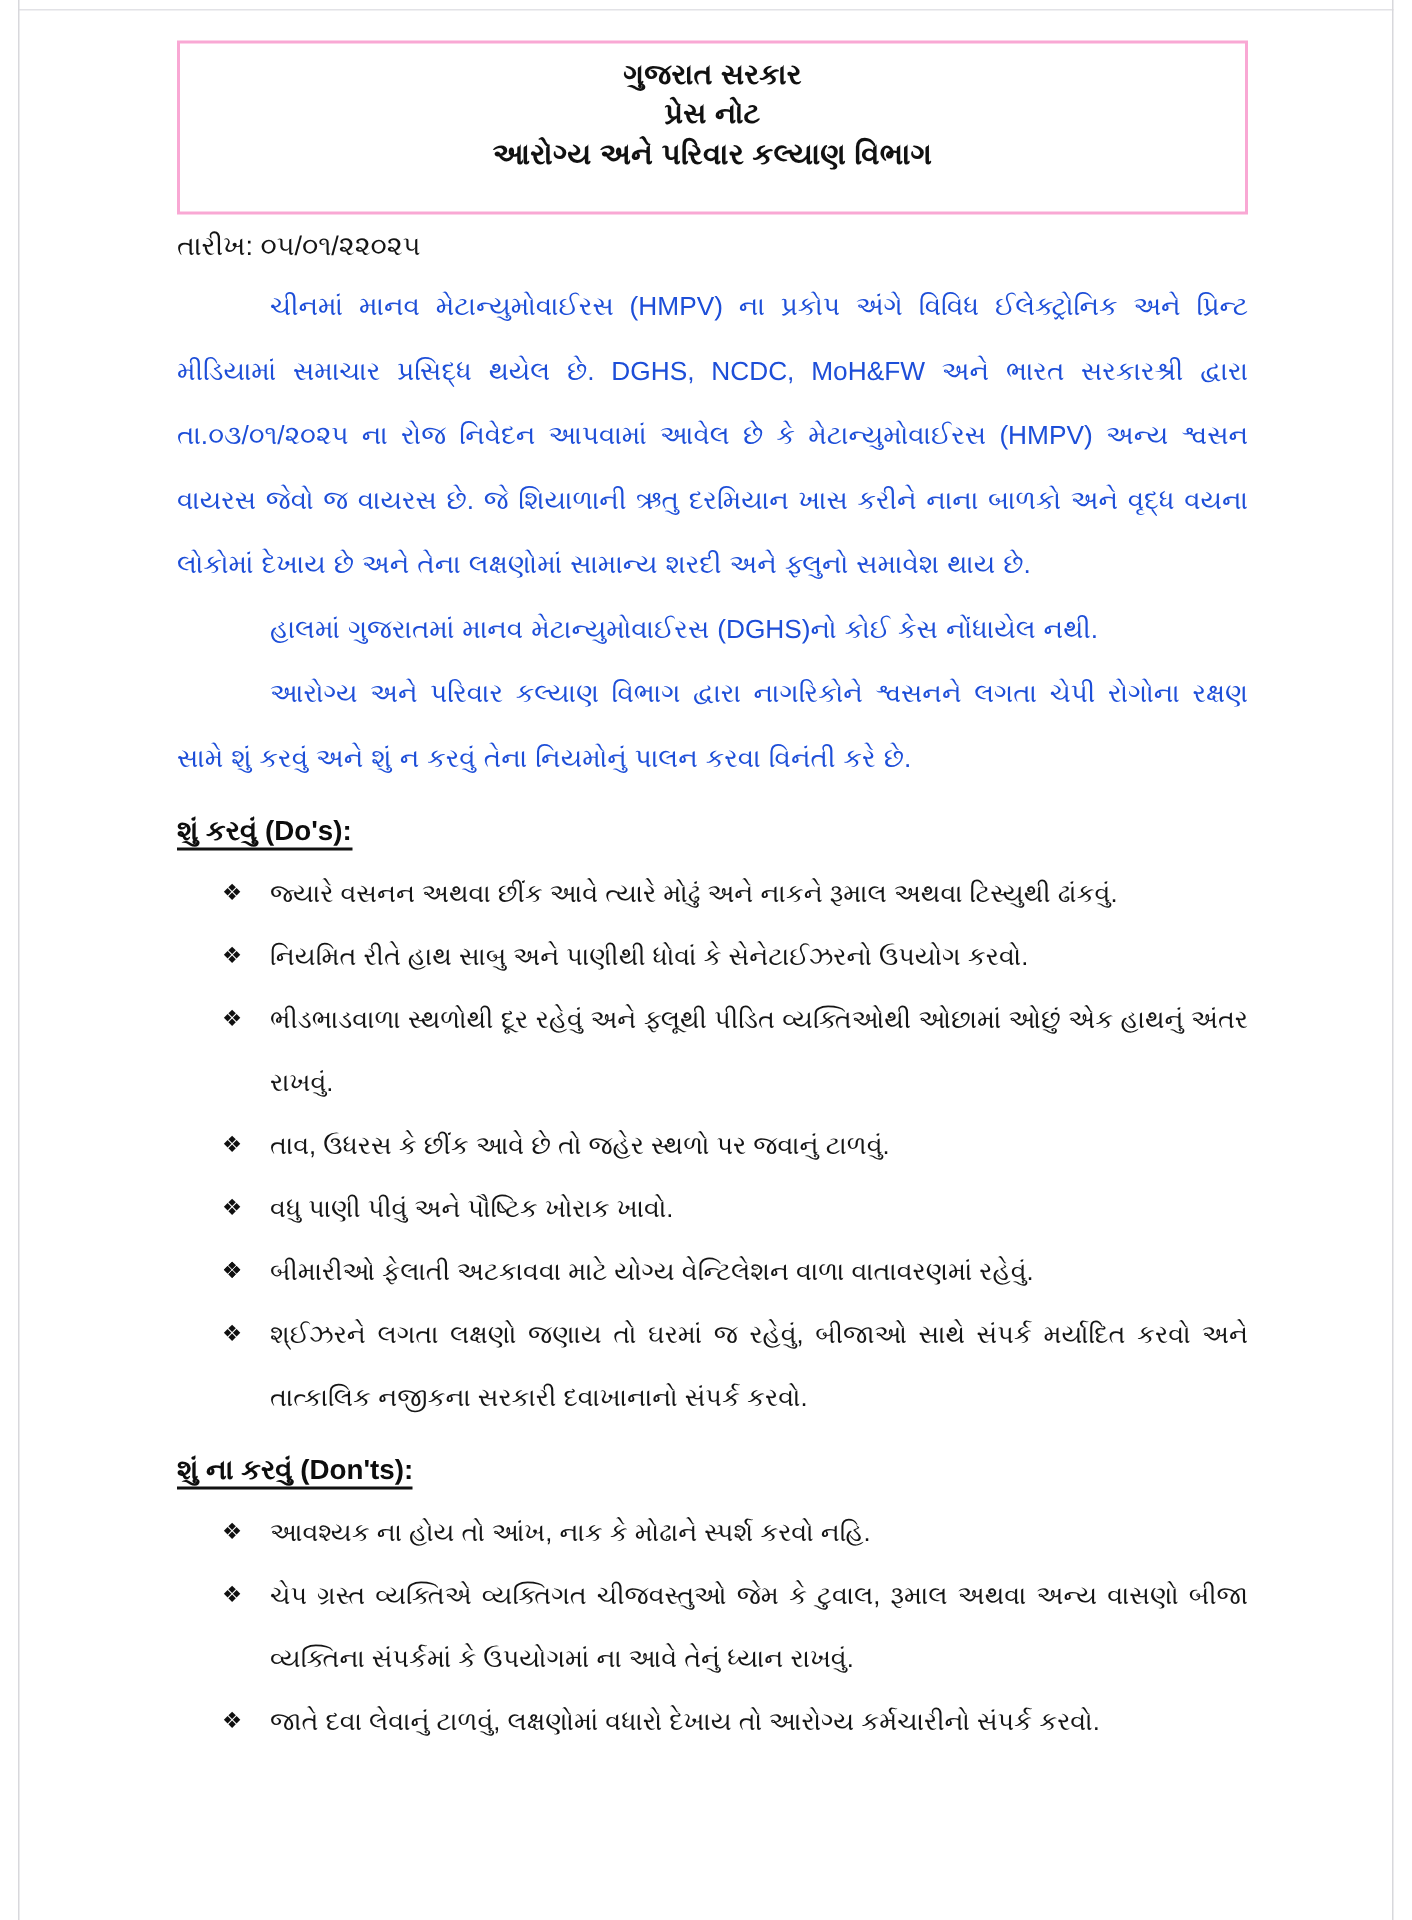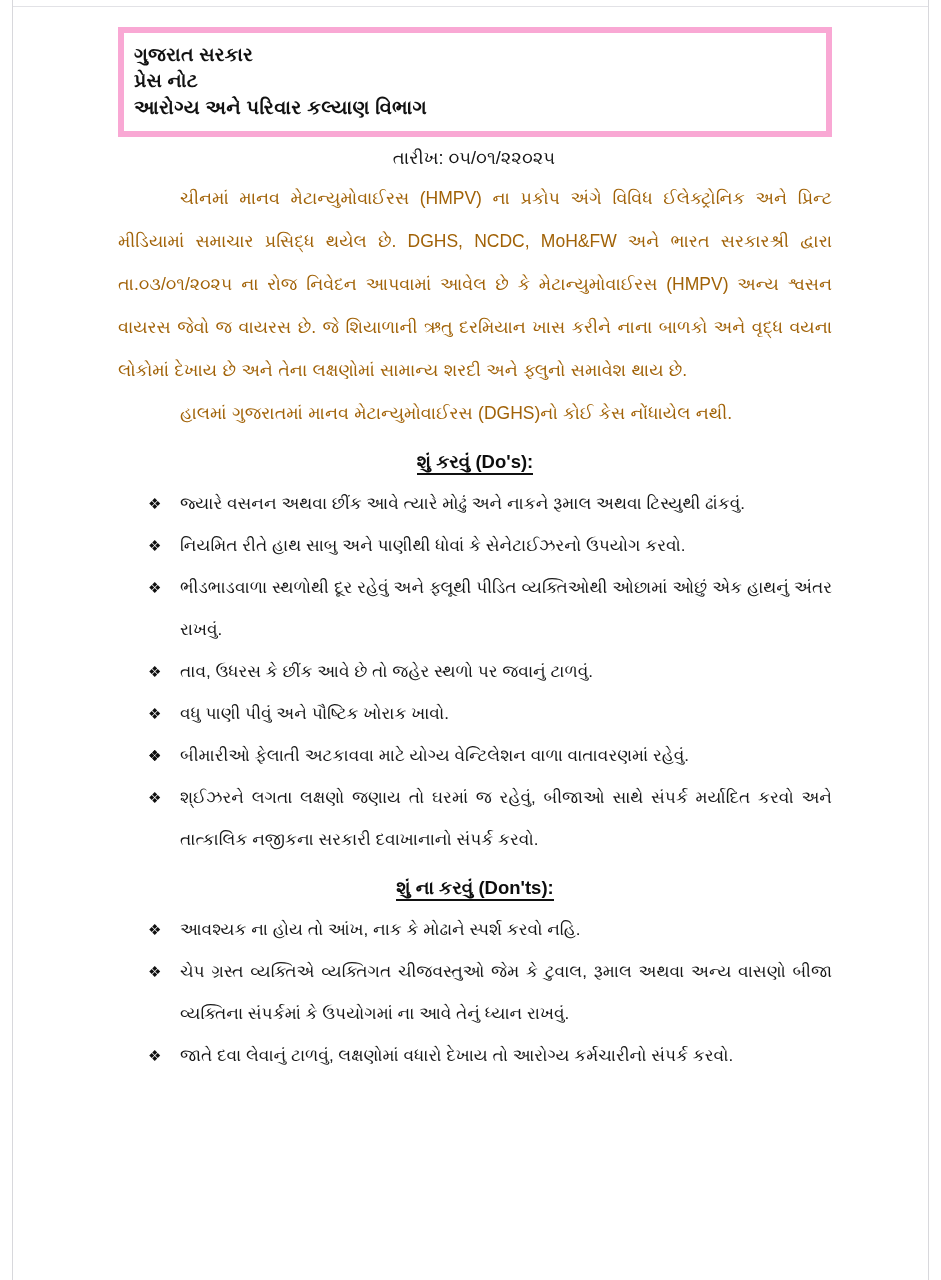--- a/index.html
+++ b/index.html
@@ -49,65 +49,64 @@
 
   .content {
     position: absolute;
     left: 104px;   
     top: 19px;     
     width: 714px;
   }
 
   
   .header-box {
-    border: 6px solid #f9a8d4;
-    padding: 9px 10px 11px 10px;
-    text-align: left;
+    border: 2px solid #f9a8d4;
+    padding: 9px 10px 25px 10px;
+    text-align: center;
     box-sizing: border-box;
   }
   .header-line {
     font-weight: bold;
     font-size: 19px;
     line-height: 26px;
     letter-spacing: 0.2px;
     color: #111;
   }
   .header-line.l2 { font-size: 19.5px; }
 
   
   .date-row {
-    text-align: center;
+    text-align: left;
     font-size: 18px;
     line-height: 30px;
     margin-top: 6px;
     padding-right: 2px;
     color: #141414;
   }
 
   
   .para {
     font-size: 17.5px;
     line-height: 43px;
     text-align: justify;
     text-justify: inter-word;
     text-indent: 62px;
     margin: 0;
-    color: #a16207;
+    color: #1d4ed8;
     word-spacing: 0.5px;
   }
   .para.p-first { margin-top: 4px; }
 
   
   .section-heading {
     font-size: 18.5px;
     font-weight: bold;
     line-height: 38px;
     margin: 8px 0 2px 0;
     color: #0d0d0d;
-    text-align: center;
   }
   .section-heading span {
     border-bottom: 2px solid #111;
     padding-bottom: 1px;
   }
 
   
   .bullet-list {
     list-style: none;
     margin: 0;
@@ -145,20 +144,21 @@
     <div class="header-box">
       <div class="header-line l1">ગુજરાત સરકાર</div>
       <div class="header-line l3">પ્રેસ નોટ</div>
       <div class="header-line l2">આરોગ્ય અને પરિવાર કલ્યાણ વિભાગ</div>
     </div>
 
     <div class="date-row">તારીખ: ૦૫/૦૧/૨૨૦૨૫</div>
 
     <p class="para p-first">ચીનમાં માનવ મેટાન્યુમોવાઈરસ (HMPV) ના પ્રકોપ અંગે વિવિધ ઈલેક્ટ્રોનિક અને પ્રિન્ટ મીડિયામાં સમાચાર પ્રસિદ્ધ થયેલ છે. DGHS, NCDC, MoH&amp;FW અને ભારત સરકારશ્રી દ્વારા તા.૦૩/૦૧/૨૦૨૫ ના રોજ નિવેદન આપવામાં આવેલ છે કે મેટાન્યુમોવાઈરસ (HMPV) અન્ય શ્વસન વાયરસ જેવો જ વાયરસ છે. જે શિયાળાની ઋતુ દરમિયાન ખાસ કરીને નાના બાળકો અને વૃદ્ધ વયના લોકોમાં દેખાય છે અને તેના લક્ષણોમાં સામાન્ય શરદી અને ફ્લુનો સમાવેશ થાય છે.</p>
     <p class="para">હાલમાં ગુજરાતમાં માનવ મેટાન્યુમોવાઈરસ (DGHS)નો કોઈ કેસ નોંધાયેલ નથી.</p>
+    <p class="para">આરોગ્ય અને પરિવાર કલ્યાણ વિભાગ દ્વારા  નાગરિકોને શ્વસનને લગતા ચેપી રોગોના રક્ષણ સામે શું કરવું અને શું ન કરવું તેના નિયમોનું પાલન કરવા વિનંતી કરે છે.</p>
 
     <div class="section-heading">
       <span>શું કરવું (Do's):</span>
     </div>
     <ul class="bullet-list">
       <li class="bullet-item">
         <span class="bullet-glyph">❖</span>
         <span>જ્યારે  વસનન અથવા છીંક આવે ત્યારે  મોઢું  અને નાકને રૂમાલ અથવા ટિસ્યુથી ઢાંકવું.</span>
       </li>
       <li class="bullet-item">

